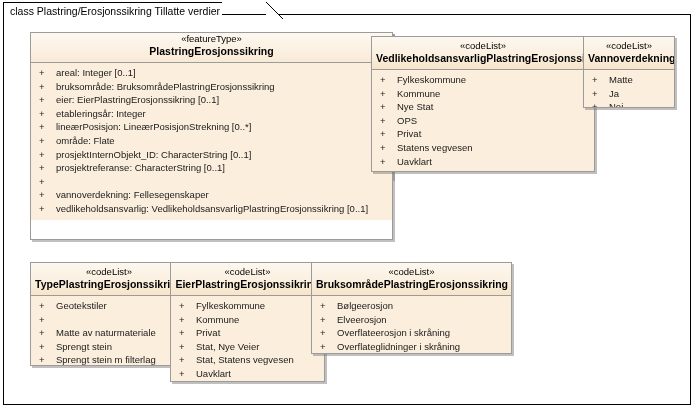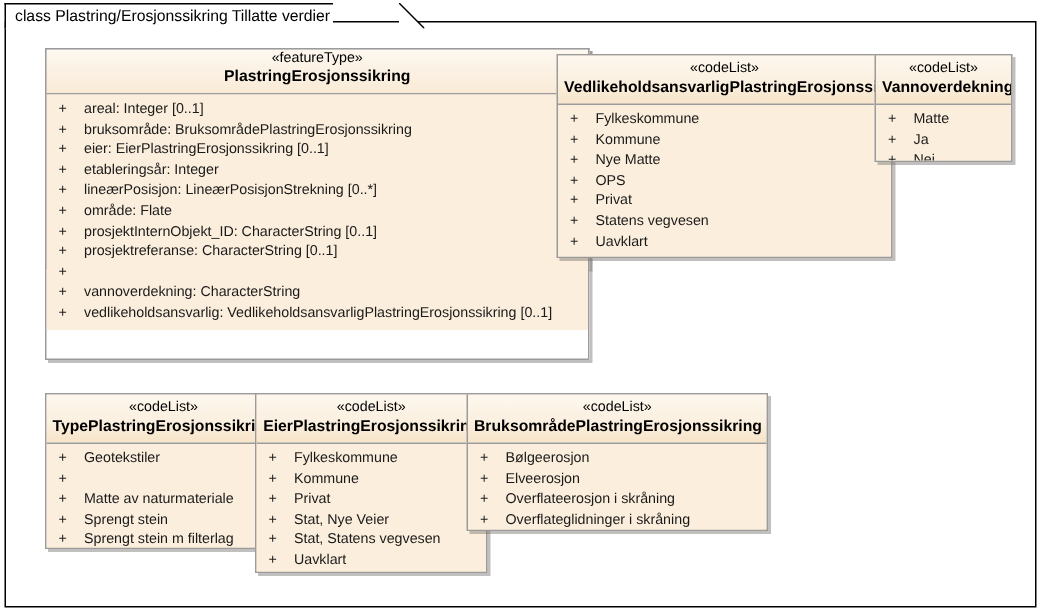--- a/index.html
+++ b/index.html
@@ -200,21 +200,21 @@
       </div>
     <div class="attr">
         <span class="vis">+</span>
         <span class="txt">prosjektreferanse: CharacterString [0..1]</span>
       </div>
     <div class="attr">
         <span class="vis">+</span>
       </div>
     <div class="attr">
         <span class="vis">+</span>
-        <span class="txt">vannoverdekning: CharacterString</span>
+        <span class="txt">vannoverdekning: Fellesegenskaper</span>
       </div>
     <div class="attr">
         <span class="vis">+</span>
         <span class="txt">vedlikeholdsansvarlig: VedlikeholdsansvarligPlastringErosjonssikring [0..1]</span>
       </div>
   </div>
 </div>
 
 <div id="vedlikehold-box" class="uml-box">
   <div class="uml-header">
@@ -225,21 +225,21 @@
     <div class="attr">
         <span class="vis">+</span>
         <span class="txt">Fylkeskommune</span>
       </div>
     <div class="attr">
         <span class="vis">+</span>
         <span class="txt">Kommune</span>
       </div>
     <div class="attr">
         <span class="vis">+</span>
-        <span class="txt">Nye Matte</span>
+        <span class="txt">Nye Stat</span>
       </div>
     <div class="attr">
         <span class="vis">+</span>
         <span class="txt">OPS</span>
       </div>
     <div class="attr">
         <span class="vis">+</span>
         <span class="txt">Privat</span>
       </div>
     <div class="attr">

